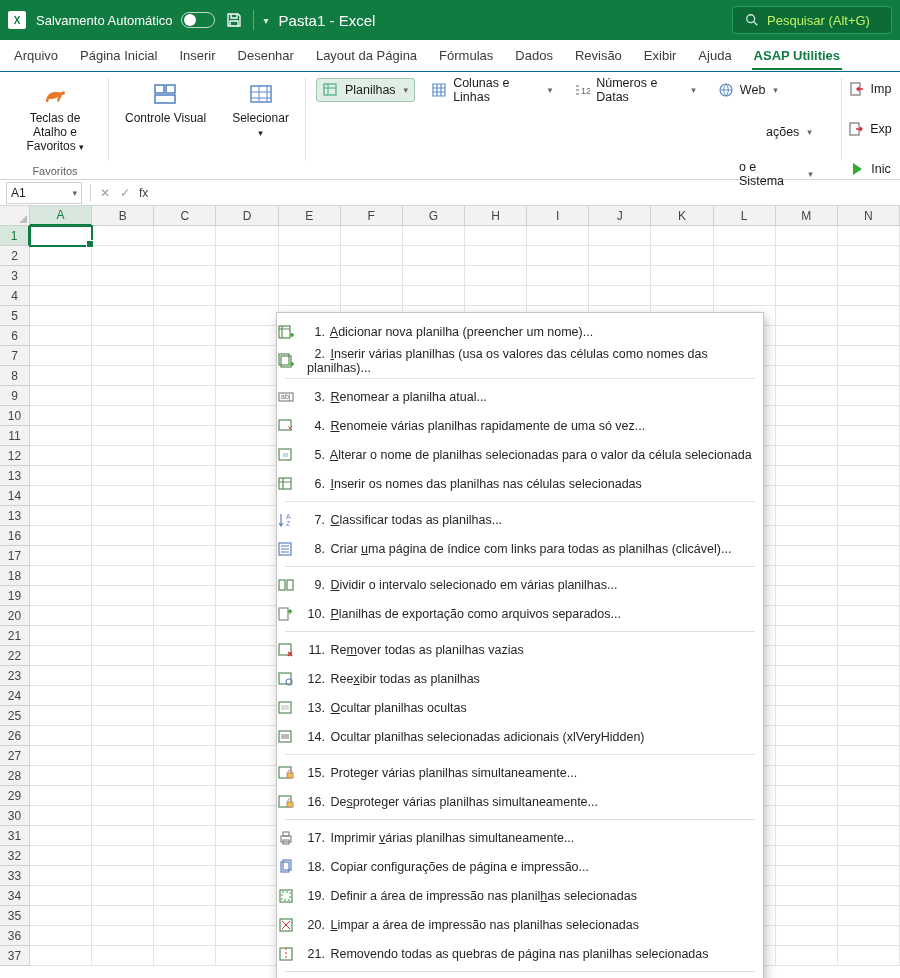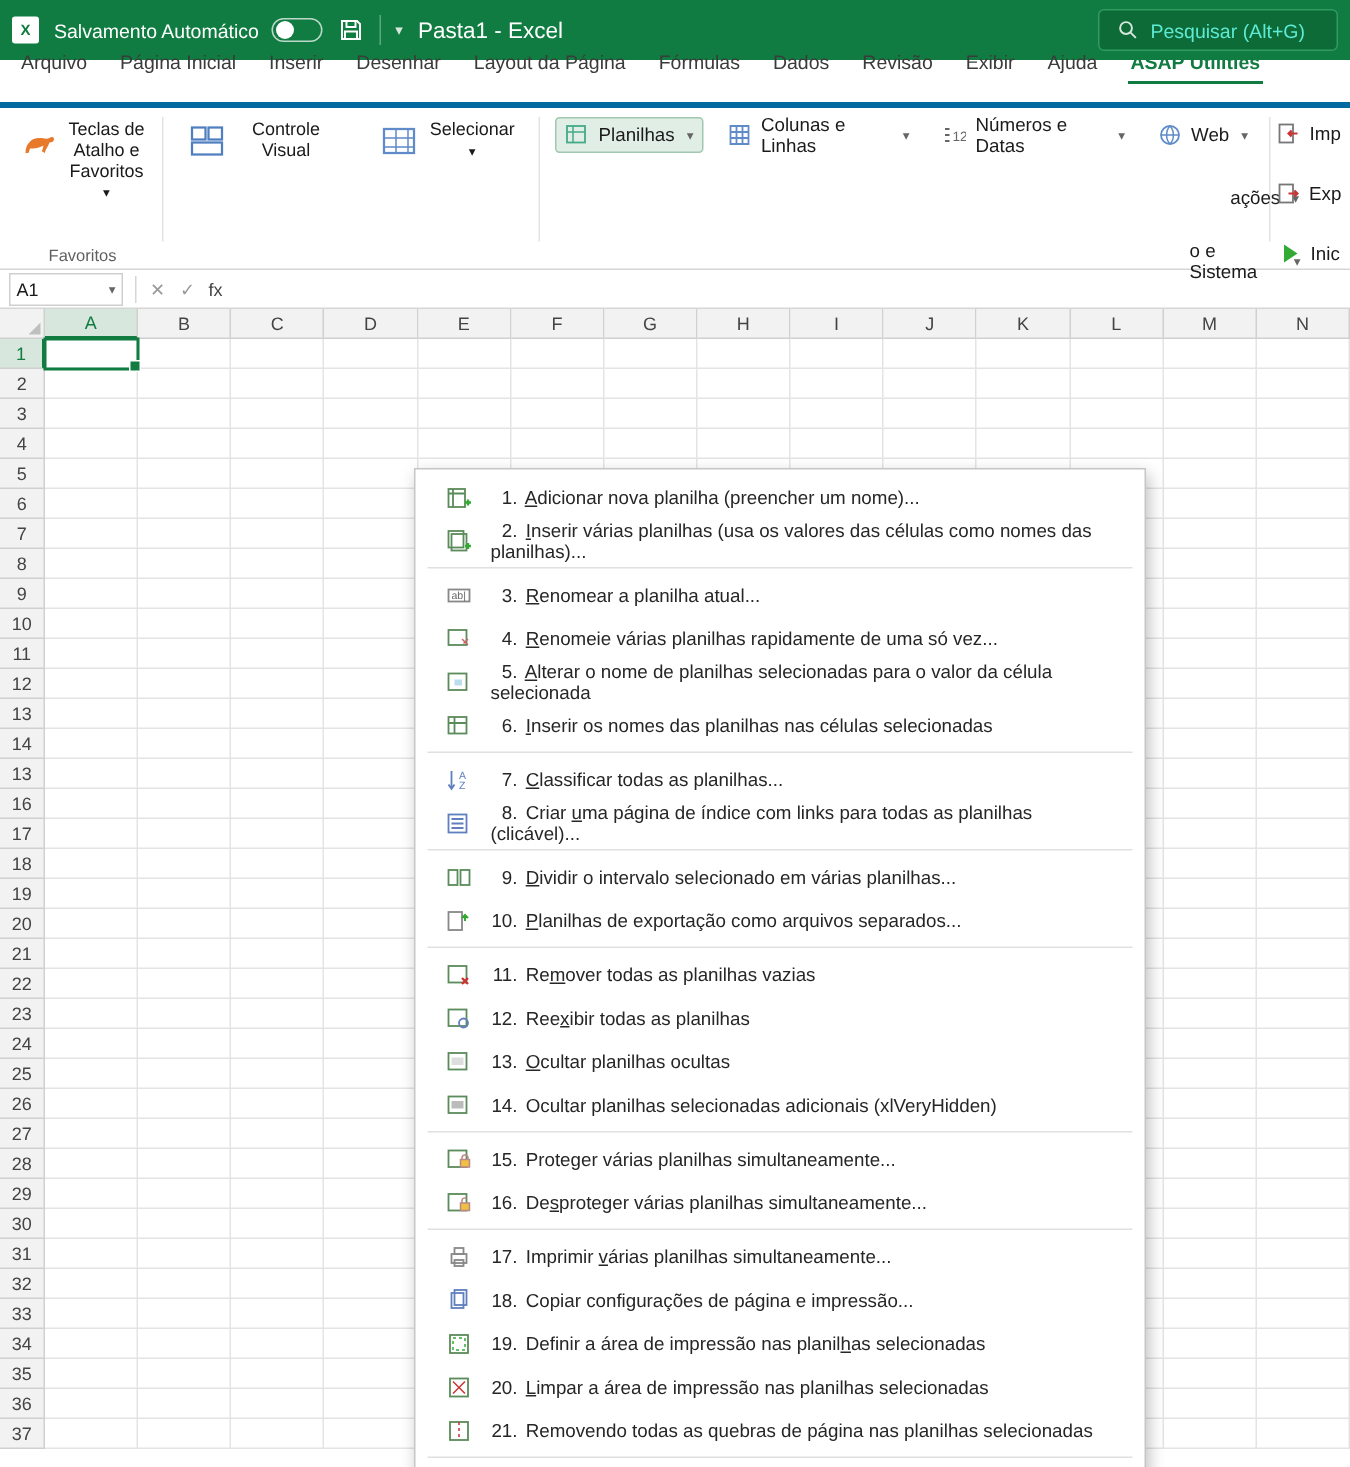--- a/index.html
+++ b/index.html
@@ -7,30 +7,30 @@
 .titlebar{height:40px;background:#107c41;display:flex;align-items:center;color:#fff;padding:0 8px;gap:10px}
 .titlebar .xl-icon{width:18px;height:18px;background:#fff;color:#107c41;display:flex;align-items:center;justify-content:center;font-weight:600;font-size:10px;border-radius:2px}
 .titlebar .autosave{display:flex;align-items:center;gap:8px;font-size:13px}
 .toggle{width:34px;height:16px;border:1px solid #bcd9c9;border-radius:10px;position:relative;background:#107c41}
 .toggle .knob{position:absolute;left:2px;top:1px;width:12px;height:12px;border-radius:50%;background:#fff}
 .qat-sep{width:1px;height:20px;background:#5da77d}
 .save-icon{width:18px;height:18px;display:flex;align-items:center;justify-content:center}
 .save-icon svg{width:16px;height:16px;stroke:#fff;fill:none;stroke-width:1.3}
 .doc-chevron{font-size:10px;color:#d6e8dd}
 .doc-title{font-size:15px}
-.search{margin-left:auto;background:#0d6b37;border:1px solid #2f9b60;border-radius:4px;height:28px;display:flex;align-items:center;gap:8px;padding:0 12px;min-width:160px;color:#5eead4;font-size:13px}
+.search{margin-left:auto;background:#0d6b37;border:1px solid #2f9b60;border-radius:4px;height:28px;display:flex;align-items:center;gap:8px;padding:0 12px;min-width:160px;color:#bef264;font-size:13px}
 .search svg{width:14px;height:14px;stroke:#d6e8dd;fill:none;stroke-width:1.5}
-.tabs{height:32px;display:flex;align-items:flex-end;gap:18px;padding:12px 12px;border-bottom:4px solid #0369a1;background:#fff}
+.tabs{height:32px;display:flex;align-items:center;gap:18px;padding:12px 12px;border-bottom:1px solid #0369a1;background:#fff}
 .tab{padding:6px 2px 7px;font-size:13px;color:#3b3b3b;cursor:pointer}
 .tab.active{color:#107c41;font-weight:600;border-bottom:2px solid #107c41;padding-bottom:5px}
 .ribbon{display:flex;background:#fff;border-bottom:1px solid #d6d6d6;height:108px;padding:2px 6px 0;gap:2px}
 .rgroup{display:flex;flex-direction:column;align-items:center;padding:2px 6px 0;position:relative}
 .rgroup.col{align-items:center;gap:18px}
 .rgroup-sep{width:1px;background:#e3e3e3;margin:4px 2px 18px}
-.rbtn-big{display:flex;flex-direction:row;gap:4px;padding:4px 6px;font-size:12px;text-align:center;line-height:1.15;cursor:pointer;border-radius:3px}
+.rbtn-big{display:flex;flex-direction:column;align-items:center;gap:4px;padding:4px 6px;font-size:12px;text-align:center;line-height:1.15;cursor:pointer;border-radius:3px}
 .rbtn-big .ico{width:32px;height:28px;display:flex;align-items:center;justify-content:center}
 .rlabel{position:absolute;bottom:2px;left:0;right:0;text-align:center;font-size:11px;color:#5f5f5f}
 .rbtn-small{display:flex;align-items:center;gap:6px;padding:3px 6px;font-size:12.5px;cursor:pointer;border-radius:3px;height:24px}
 .rbtn-small.active{background:#e1eee6;border:1px solid #a0c8af}
 .rbtn-small .ico{width:16px;height:16px;display:flex;align-items:center;justify-content:center}
 .rbtn-small .chev{font-size:9px;color:#666;margin-left:2px}
 .cut-right{overflow:hidden}
 .formula-bar{height:26px;display:flex;align-items:center;border-bottom:1px solid #d6d6d6;background:#fff}
 .namebox{width:76px;height:22px;border:1px solid #cfcfcf;margin:0 4px 0 6px;display:flex;align-items:center;justify-content:space-between;padding:0 4px;font-size:12px;background:#fff}
 .namebox .chev{font-size:9px;color:#666}
@@ -46,21 +46,21 @@
 .col-h.sel{background:#d8e7dd;border-bottom:2px solid #107c41;color:#107c41;font-weight:500}
 .row-headers{position:absolute;left:0;top:20px;width:30px;bottom:0}
 .row-h{height:20px;background:#f2f2f2;border-right:1px solid #d0d0d0;border-bottom:1px solid #d0d0d0;display:flex;align-items:center;justify-content:center;font-size:12px;color:#444}
 .row-h.sel{background:#d8e7dd;border-right:2px solid #107c41;color:#107c41}
 .grid{position:absolute;left:30px;top:20px;right:0;bottom:0}
 .grid-row{display:flex;height:20px}
 .cell{width:64px;height:20px;border-right:1px solid #e4e4e4;border-bottom:1px solid #e4e4e4}
 .cell.active{outline:2px solid #107c41;outline-offset:-1px;position:relative}
 .cell.active::after{content:"";position:absolute;right:-3px;bottom:-3px;width:6px;height:6px;background:#107c41;border:1px solid #fff}
 .dropdown{position:absolute;left:276px;top:106px;width:488px;background:#fff;border:1px solid #c6c6c6;box-shadow:2px 4px 10px rgba(0,0,0,.25);padding:4px 0 6px;z-index:50}
-.dd-item{display:flex;align-items:center;gap:12px;padding:0 20px;height:29px;font-size:12.5px;cursor:pointer;color:#262626}
+.dd-item{display:flex;align-items:center;gap:12px;padding:0 0;height:29px;font-size:12.5px;cursor:pointer;color:#262626}
 .dd-item .ico{width:18px;height:18px;display:flex;align-items:center;justify-content:center;flex-shrink:0}
 .dd-item .num{display:inline-block;min-width:18px;text-align:right;margin-right:2px}
 .dd-sep{height:1px;background:#e0e0e0;margin:3px 8px}
 u{text-decoration:underline}
 svg{display:block}
 .ico svg{width:16px;height:16px}
 .rbtn-big .ico svg{width:28px;height:24px}
 </style>
 </head>
 <body>

